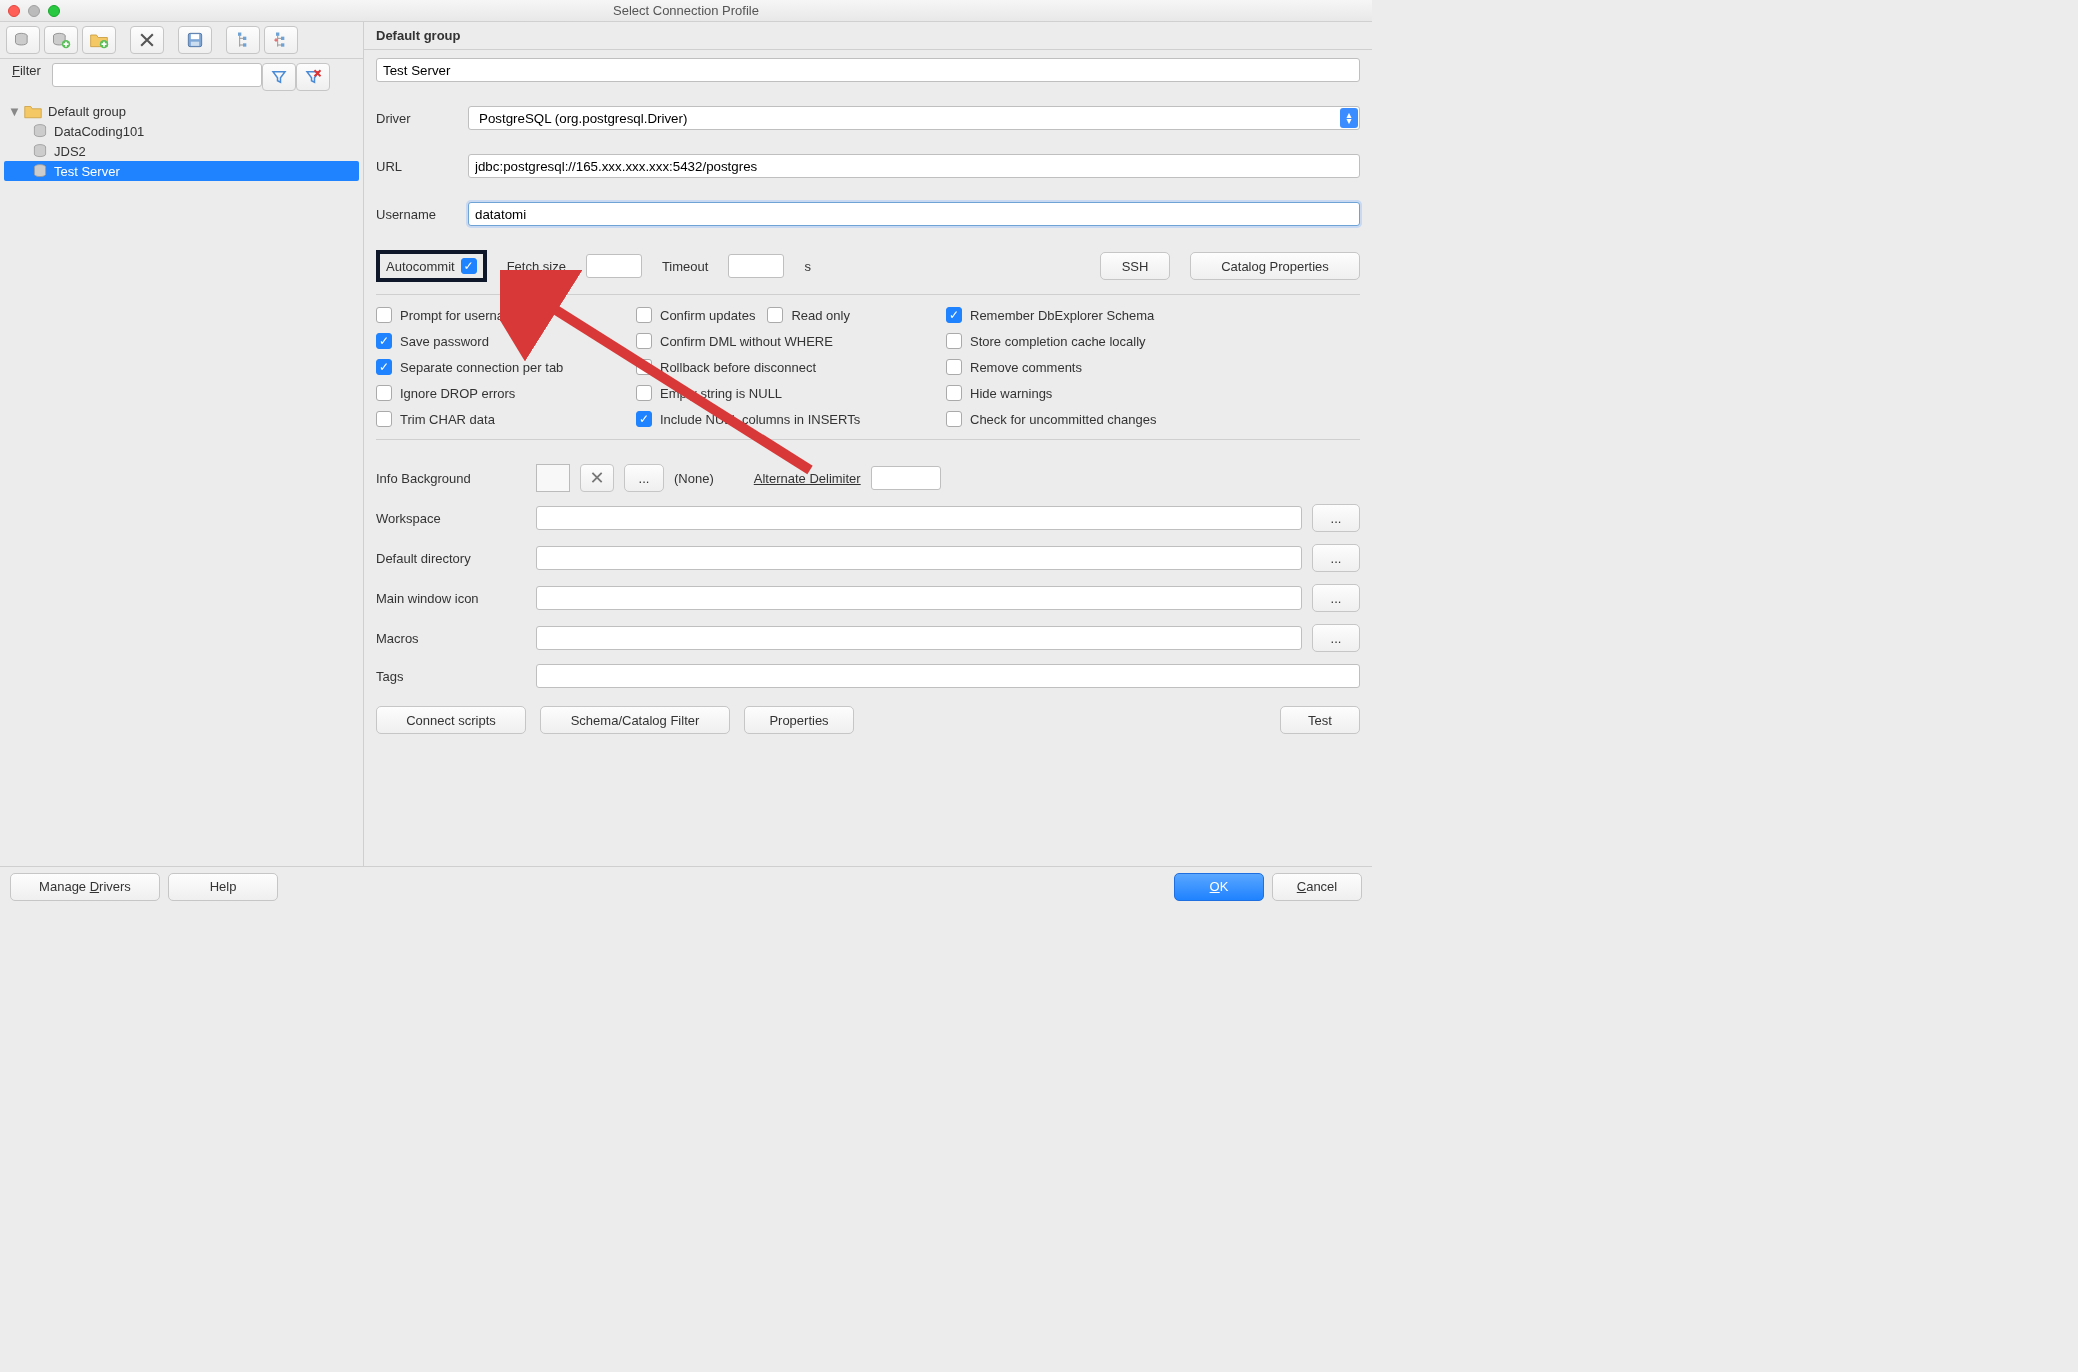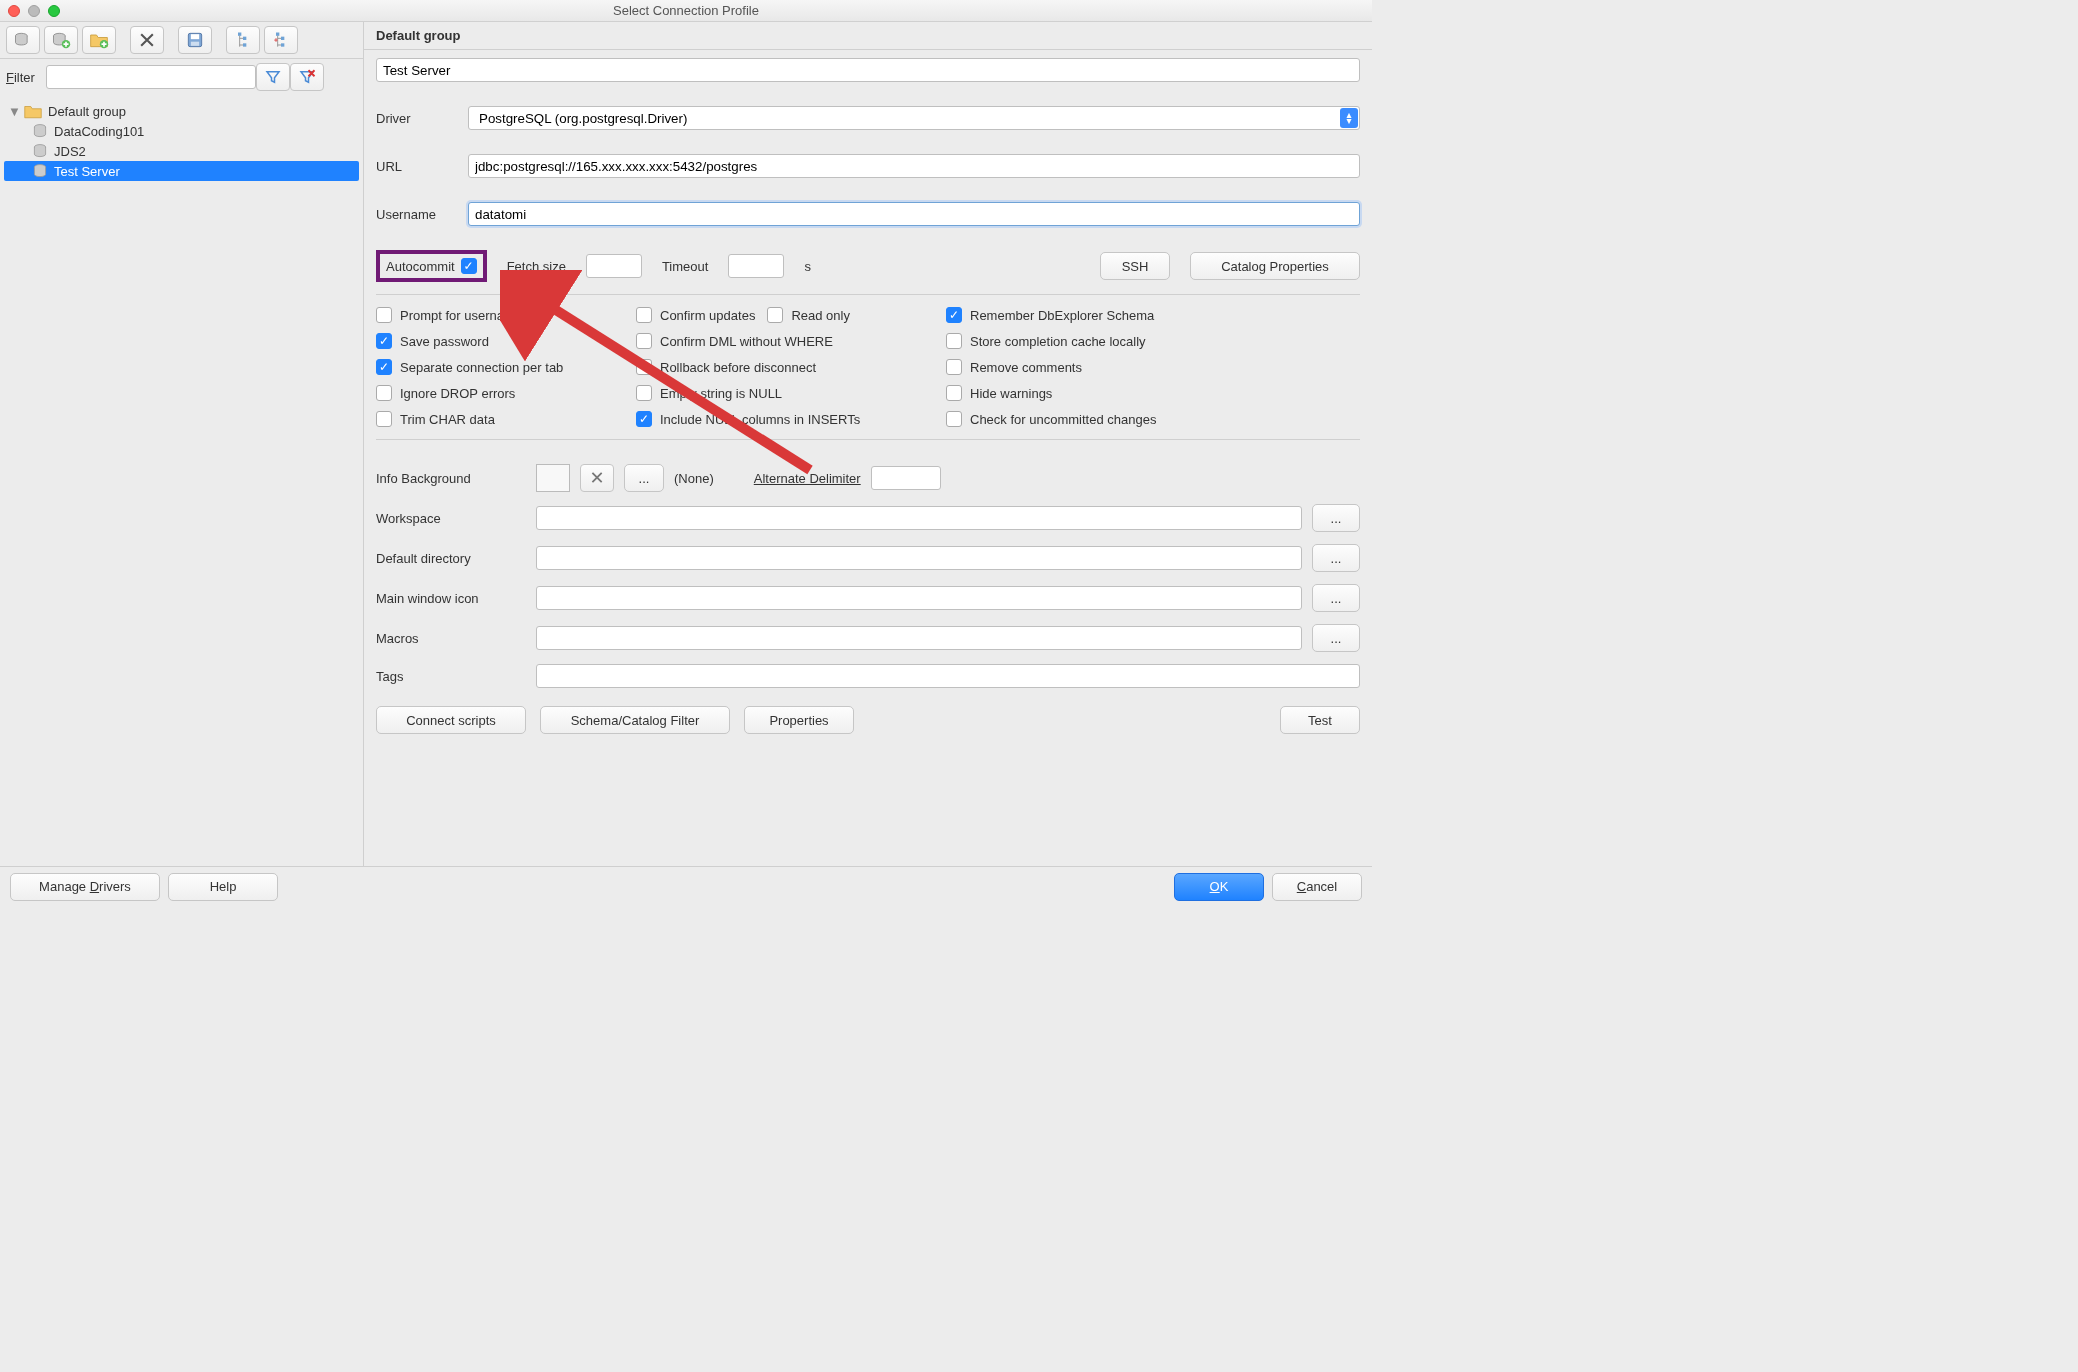--- a/index.html
+++ b/index.html
@@ -39,21 +39,21 @@
   }
   .tbtn {
     width:34px;height:28px;border:1px solid #c6c6c6;border-radius:4px;
     background:linear-gradient(#fdfdfd,#efefef);
     display:flex;align-items:center;justify-content:center;
     cursor:pointer;
   }
   .tbtn svg{width:20px;height:20px;}
   .toolbar .sep{width:6px;}
   .filterrow {
-    display:flex;align-items:center;gap:0;padding:4px 6px;
+    display:flex;gap:0;padding:4px 12px;
   }
   .filterrow .lbl{width:40px;}
   .filterrow input{flex:0 0 210px;height:24px;border:1px solid #bfbfbf;border-radius:3px;padding:0 4px;background:#fff;}
   .iconbtn{width:34px;height:28px;border:1px solid #c6c6c6;border-radius:4px;background:linear-gradient(#fdfdfd,#efefef);display:flex;align-items:center;justify-content:center;cursor:pointer;}
   .main { display:flex; height:calc(100% - 22px - 40px); }
   .leftpane{width:364px;border-right:1px solid #cfcfcf;background:#ececec;display:flex;flex-direction:column;}
   .tree{padding:6px 4px;flex:1;overflow:auto;font-size:13px;}
   .treerow{display:flex;align-items:center;gap:6px;padding:2px 4px;border-radius:2px;}
   .treerow.sel{background:#1f82ff;color:#fff;}
   .treerow .disclosure{width:10px;color:#888;}
@@ -64,21 +64,21 @@
   .grouphdr{font-weight:bold;padding:6px 12px;border-bottom:1px solid #cfcfcf;}
   .formarea{padding:8px 12px;}
   .widetext{width:100%;height:24px;border:1px solid #bfbfbf;border-radius:3px;padding:0 6px;background:#fff;}
   .row{display:flex;align-items:center;margin-top:24px;}
   .row .flabel{width:92px;}
   .selectwrap{flex:1;position:relative;}
   .selectwrap .widetext{padding-right:24px;}
   .selectwrap .chev{position:absolute;right:2px;top:2px;width:18px;height:20px;background:#3b8cff;border-radius:3px;display:flex;align-items:center;justify-content:center;color:#fff;font-size:10px;flex-direction:column;}
   .btn{border:1px solid #c6c6c6;border-radius:5px;background:linear-gradient(#fdfdfd,#efefef);padding:4px 14px;cursor:pointer;height:28px;display:flex;align-items:center;justify-content:center;}
   .btn.primary{background:linear-gradient(#5aa7ff,#1f82ff);color:#fff;border-color:#1f6fe0;}
-  .autocommit-wrap{border:4px solid #701a75;padding:4px 6px;display:inline-flex;align-items:center;gap:6px;}
+  .autocommit-wrap{border:4px solid #0f172a;padding:4px 6px;display:inline-flex;align-items:center;gap:6px;}
   .chk{width:16px;height:16px;border:1px solid #aaa;border-radius:3px;background:#fff;display:inline-flex;align-items:center;justify-content:center;cursor:pointer;flex-shrink:0;}
   .chk.on{background:#1f82ff;border-color:#1f82ff;color:#fff;}
   .chk.on::after{content:"✓";font-size:12px;line-height:1;color:#fff;}
   .minitxt{width:56px;height:24px;border:1px solid #bfbfbf;border-radius:3px;background:#fff;padding:0 4px;}
   .divider{height:1px;background:#cfcfcf;margin:12px 0;}
   .optgrid{display:grid;grid-template-columns:260px 310px 1fr;row-gap:10px;}
   .opt{display:flex;align-items:center;gap:8px;}
   .pathrow{display:flex;align-items:center;margin-top:12px;gap:10px;}
   .pathrow .plabel{width:150px;}
   .pathrow .pin{flex:1;}

